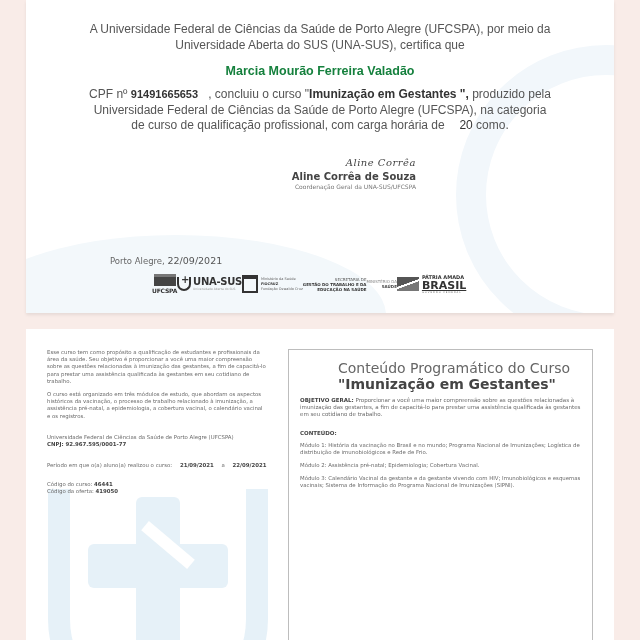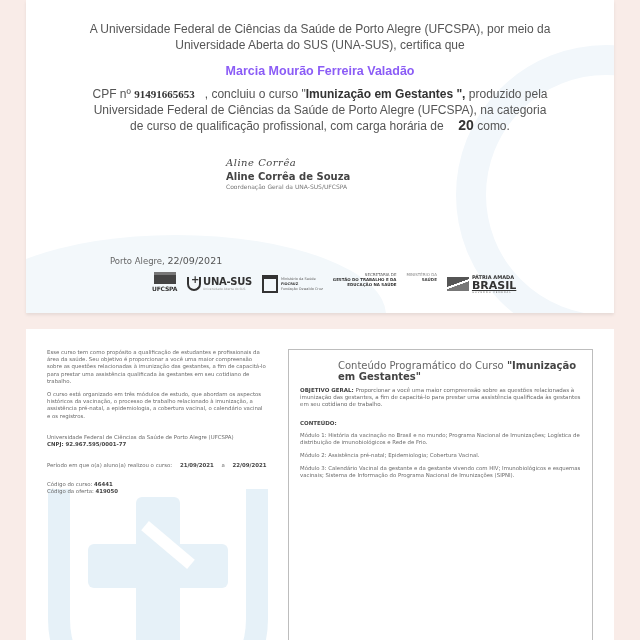--- a/index.html
+++ b/index.html
@@ -30,51 +30,51 @@
       background: #f3f8fb; border-radius: 50%;
     }
 
     .cert-intro {
       position: absolute; left: 40px; width: 508px; top: 22px;
       text-align: center; font-size: 12px; line-height: 15.5px; color: #555;
       font-family: "Liberation Sans", sans-serif;
     }
     .cert-name {
       position: absolute; left: 40px; width: 508px; top: 64px;
-      text-align: center; font-size: 12.5px; font-weight: bold; color: #8b5cf6;
+      text-align: center; font-size: 12.5px; font-weight: bold; color: #15803d;
       font-family: "Liberation Sans", sans-serif;
     }
     .cert-body {
       position: absolute; left: 60px; width: 468px; top: 87px;
       text-align: center; font-size: 12px; line-height: 15.5px; color: #555;
       font-family: "Liberation Sans", sans-serif;
     }
     .cert-body b { color: #333; }
-    .cpf-num { font-weight: bold; color: #333; font-size: 11px; font-family: Liberation Serif, serif; }
-    .hours { font-weight: bold; color: #333; font-size: 14px; margin-left: 8px; }
+    .cpf-num { font-weight: bold; color: #333; font-size: 11px; }
+    .hours { font-weight: normal; color: #333; font-size: 12px; margin-left: 8px; }
 
     .signature {
-      position: absolute; left: 200px; width: 190px; top: 157px; text-align: left;
+      position: absolute; left: 200px; width: 190px; top: 157px; text-align: right;
     }
     .sig-script {
       font-family: "DejaVu Serif", serif; font-style: italic;
       font-size: 10px; color: #444; letter-spacing: 0.5px; height: 13px;
     }
     .sig-name { font-size: 10px; font-weight: bold; color: #444; margin-top: 1px; }
     .sig-role { font-size: 6px; color: #777; margin-top: 1px; }
 
     .place-date {
       position: absolute; left: 84px; top: 239px;
       font-size: 8.5px; color: #666; margin-top: 16px;
     }
     .place-date .date { font-size: 9.5px; color: #555; }
 
     .logos {
       position: absolute; left: 126px; top: 272px; height: 24px;
-      display: flex; gap: 10px;
+      display: flex; align-items: center; 
     }
     .logo { display: flex; align-items: center; color: #333; }
     .logo-ufcspa { flex-direction: column; align-items: center; }
     .logo-ufcspa .bldg { width: 22px; height: 12px; background: #444; border-top: 3px solid #777; }
     .logo-ufcspa .txt { font-size: 6px; font-weight: bold; letter-spacing: -0.2px; margin-top: 1px; }
     .logo-unasus { gap: 2px; }
     .logo-unasus .mark {
       width: 14px; height: 14px; border: 2px solid #333; border-top: none;
       border-radius: 0 0 8px 8px; position: relative;
     }
@@ -128,21 +128,21 @@
     .period { position: absolute; left: 21px; top: 133px; font-size: 5.4px; color: #6a6a6a; }
     .period b { color: #444; margin: 0 6px; }
     .codes { position: absolute; left: 21px; top: 152px; font-size: 5.4px; line-height: 7.4px; color: #6a6a6a; }
     .codes b { color: #444; }
 
     .prog-box {
       position: absolute; left: 262px; top: 20px; width: 305px; height: 320px;
       border: 1px solid #bdbdbd; background: #ffffff;
       padding: 10px 11px;
     }
-    .prog-title { font-size: 10px; color: #666; margin-bottom: 5px; padding-left: 38px; }
+    .prog-title { font-size: 14px; color: #666; margin-bottom: 5px; padding-left: 38px; }
     .prog-title b { color: #444; }
     .prog-obj { font-size: 5.5px; line-height: 7.2px; color: #6a6a6a; margin-bottom: 11px; }
     .prog-obj b { color: #444; }
     .prog-h { font-size: 5.5px; font-weight: bold; color: #444; margin-bottom: 6px; }
     .prog-mod { font-size: 5.4px; line-height: 7.2px; color: #6a6a6a; margin-bottom: 6px; }
   </style>
 </head>
 <body>
 
 <div class="card" id="card1">

